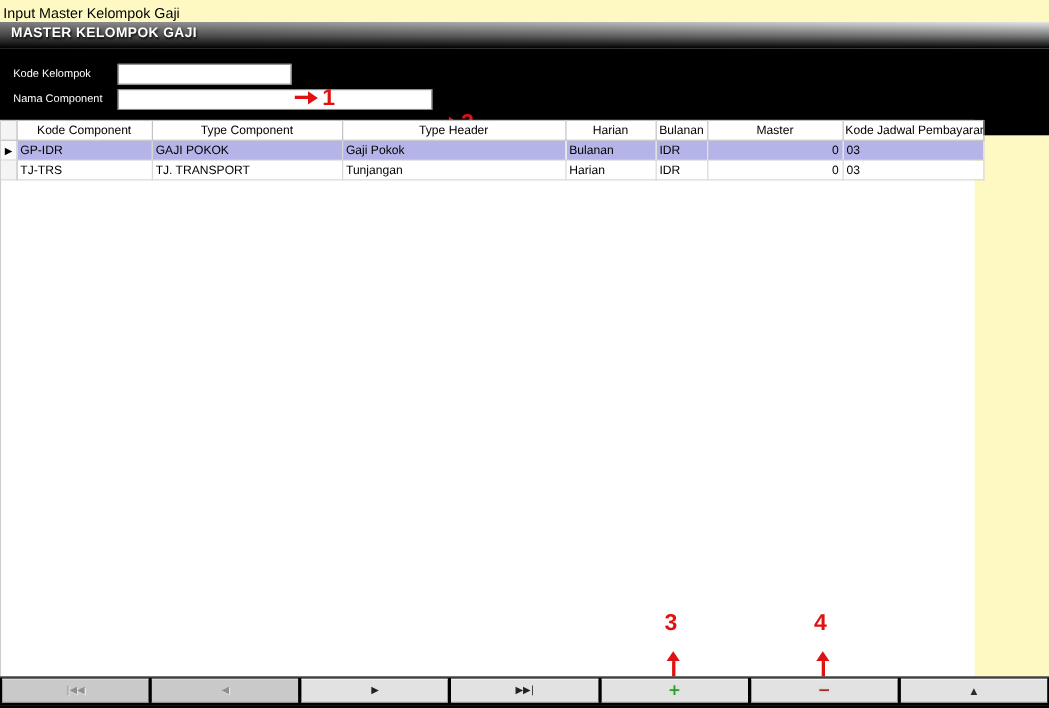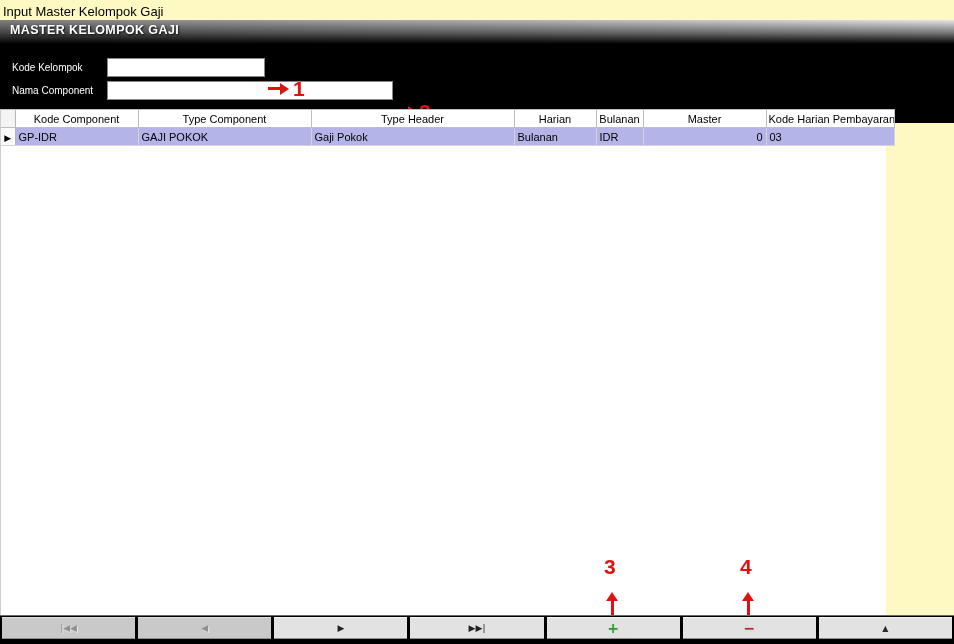--- a/index.html
+++ b/index.html
@@ -125,30 +125,40 @@
       </colgroup>
       <thead>
         <tr>
           <th class="sel-col"></th>
           <th>Kode Component</th>
           <th>Type Component</th>
           <th>Type Header</th>
           <th>Harian</th>
           <th>Bulanan</th>
           <th>Master</th>
-          <th>Kode Harian Pembayaran</th>
+          <th>Kode Jadwal Pembayaran</th>
         </tr>
       </thead>
       <tbody>
         <tr class="selected">
           <td class="sel-col"><span class="row-ind">▶</span></td>
           <td>GP-IDR</td>
           <td>GAJI POKOK</td>
           <td>Gaji Pokok</td>
           <td>Bulanan</td>
+          <td>IDR</td>
+          <td class="num">0</td>
+          <td>03</td>
+        </tr>
+        <tr>
+          <td class="sel-col"></td>
+          <td>TJ-TRS</td>
+          <td>TJ. TRANSPORT</td>
+          <td>Tunjangan</td>
+          <td>Harian</td>
           <td>IDR</td>
           <td class="num">0</td>
           <td>03</td>
         </tr>
       </tbody>
     </table>
   </div>
 
   <div class="ann-num n3">3</div>
   <div class="arrow-up a3"></div>

